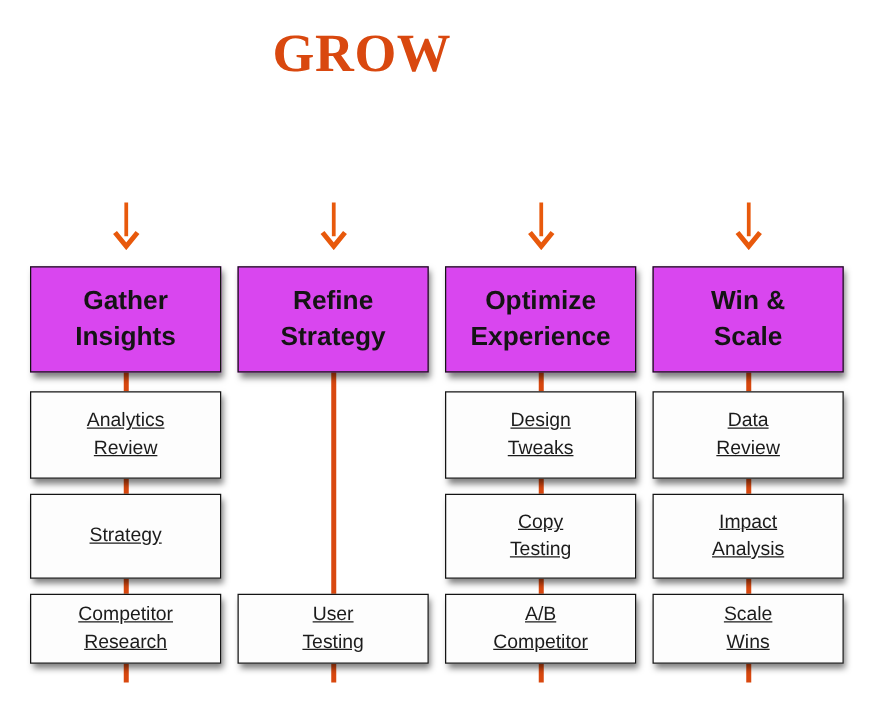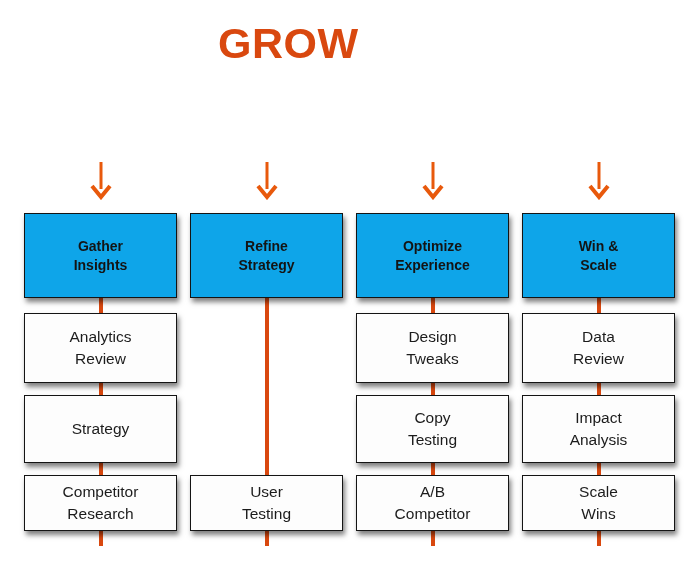--- a/index.html
+++ b/index.html
@@ -17,20 +17,21 @@
   }
   .title {
     position: absolute;
     left: 218px;
     top: 20px;
     font-size: 43px;
     font-weight: bold;
     letter-spacing: 0.5px;
     color: #D9480F;
     line-height: 1.1;
+    font-family: Liberation Serif, serif;
   }
   .column {
     position: absolute;
     top: 0;
     width: 153px;
     height: 569px;
   }
   .col-0 { left: 24px; }
   .col-1 { left: 190px; }
   .col-2 { left: 356px; }
@@ -65,31 +66,32 @@
     justify-content: center;
     text-align: center;
     white-space: pre-line;
     border: 1.5px solid #141414;
     box-shadow: 2px 4px 5px rgba(0, 0, 0, 0.5);
     z-index: 2;
   }
   .stage-box {
     top: 213px;
     height: 85px;
-    background: #0ea5e9;
+    background: #d946ef;
     color: #141414;
     font-weight: bold;
-    font-size: 14px;
+    font-size: 21px;
     line-height: 1.35;
   }
   .step-box {
     background: #FDFDFD;
     color: #1c1c1c;
     font-size: 15.5px;
     line-height: 1.4;
+    text-decoration: underline;
   }
   .step-0 { top: 313px; height: 70px; }
   .step-1 { top: 395px; height: 68px; }
   .step-2 { top: 475px; height: 56px; }
 </style>
 </head>
 <body>
 
 <div class="canvas">
 

